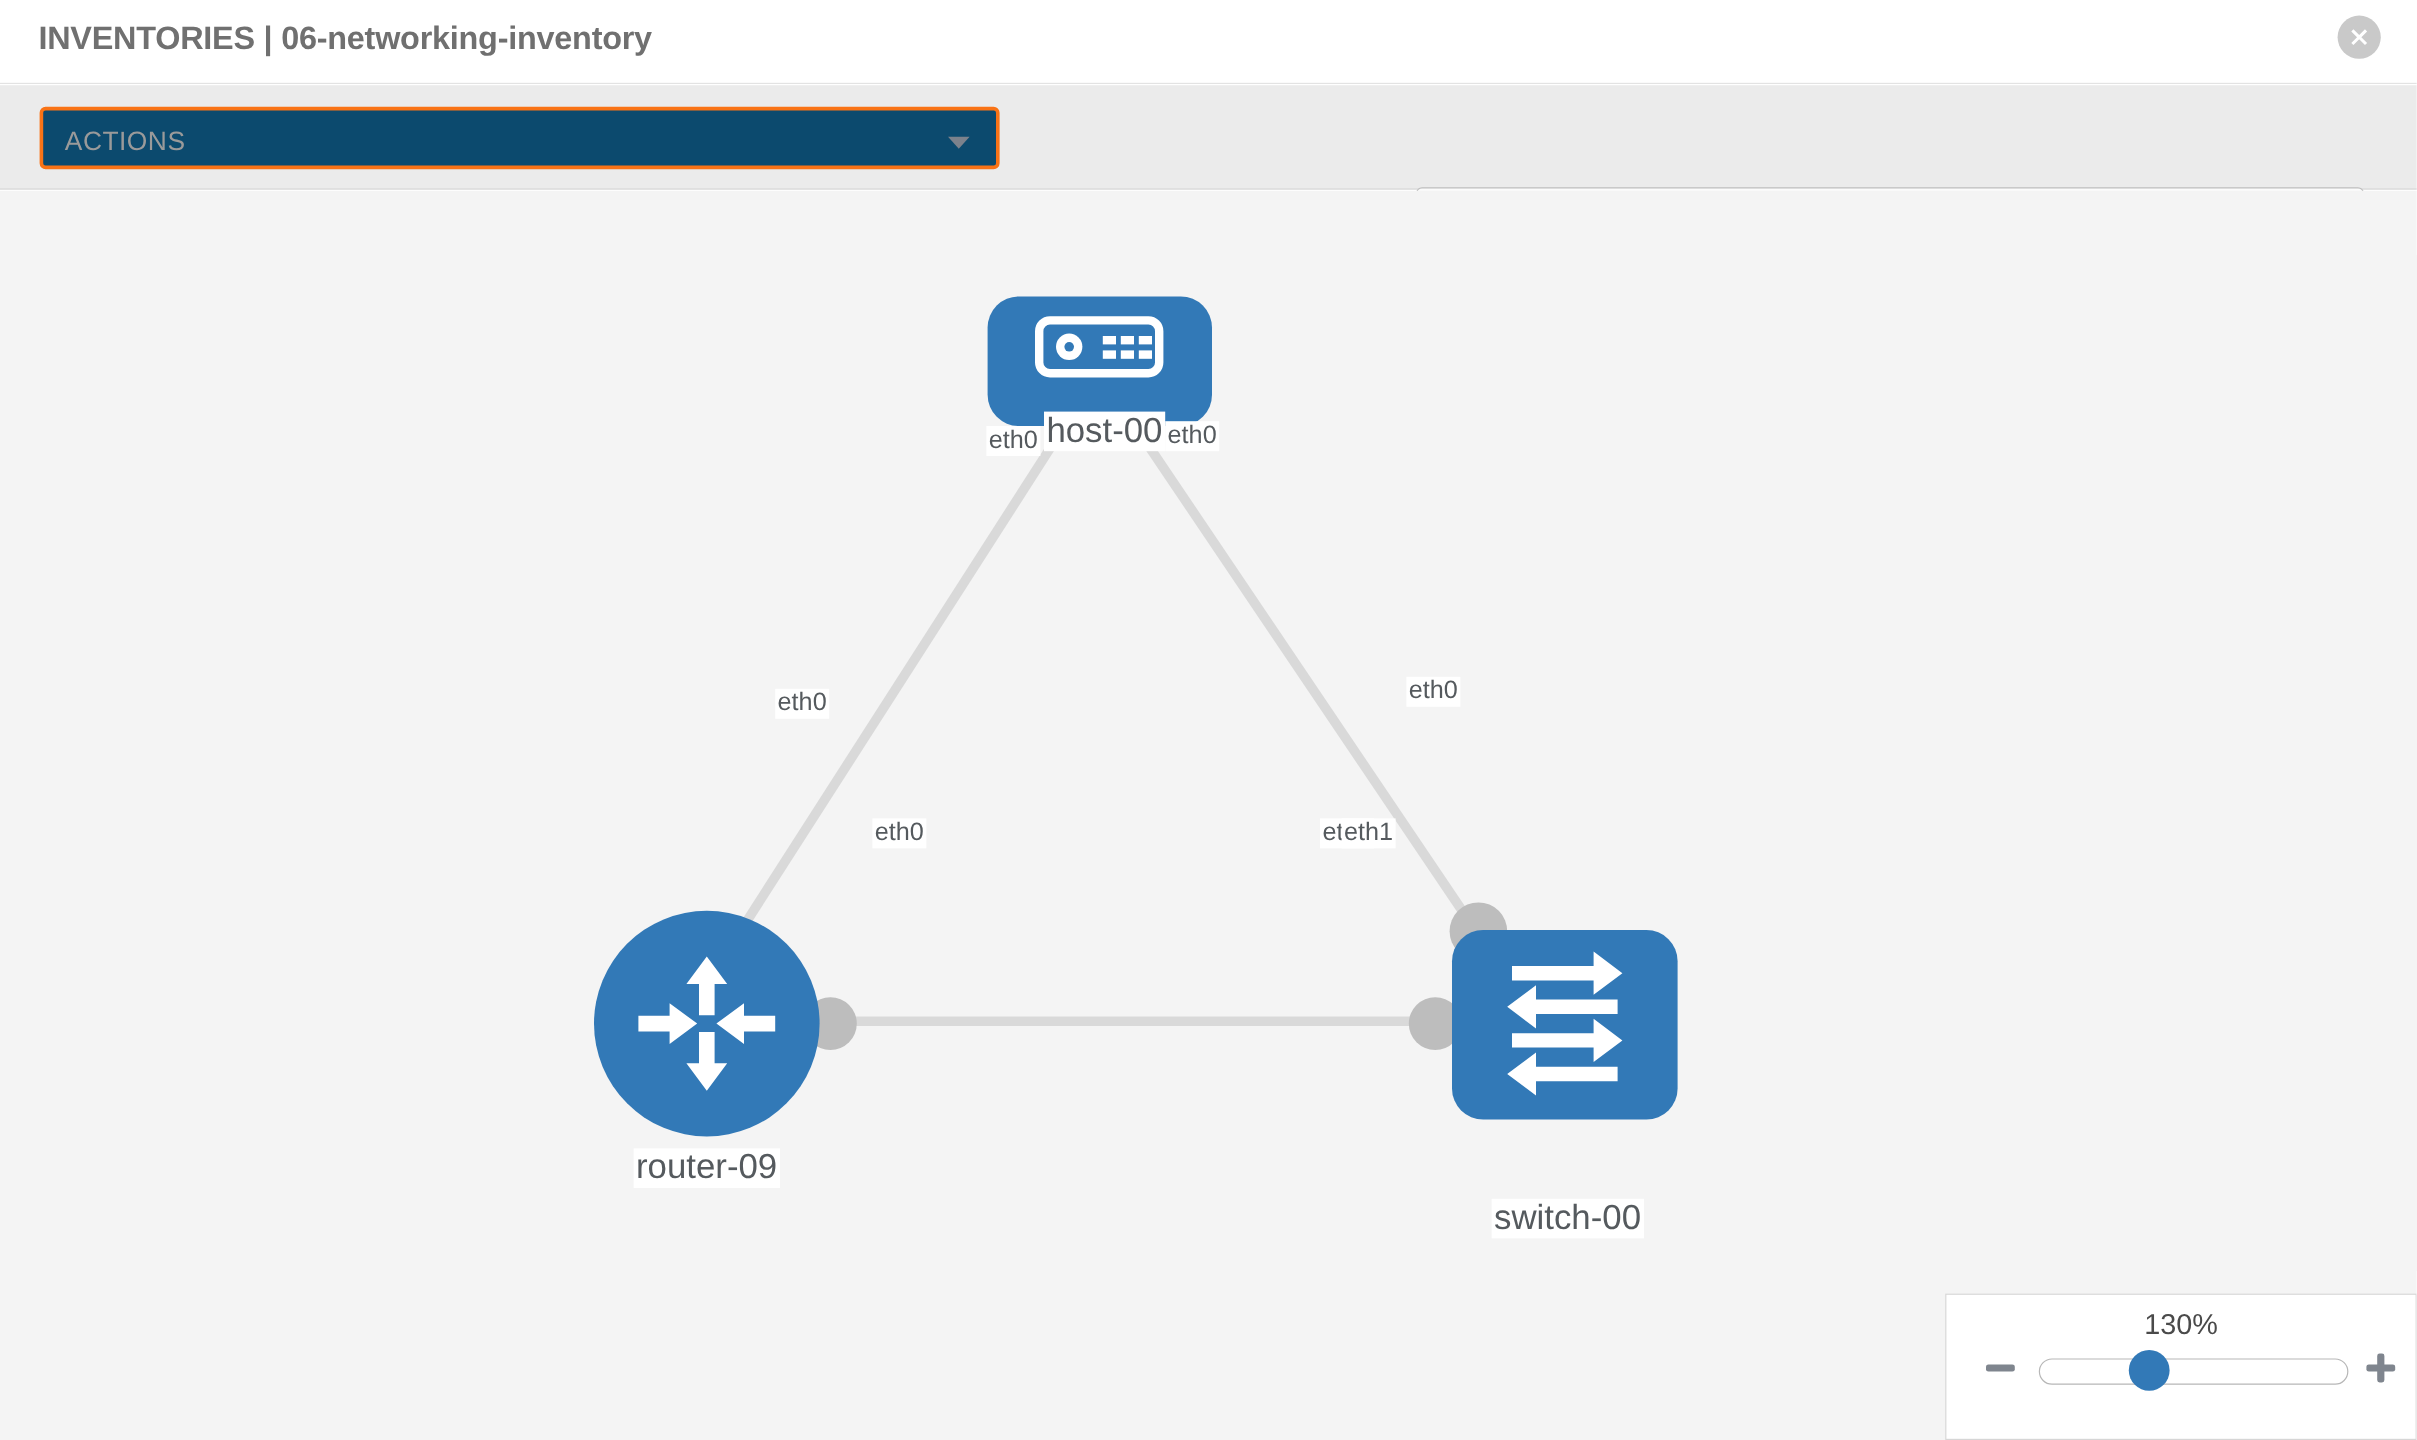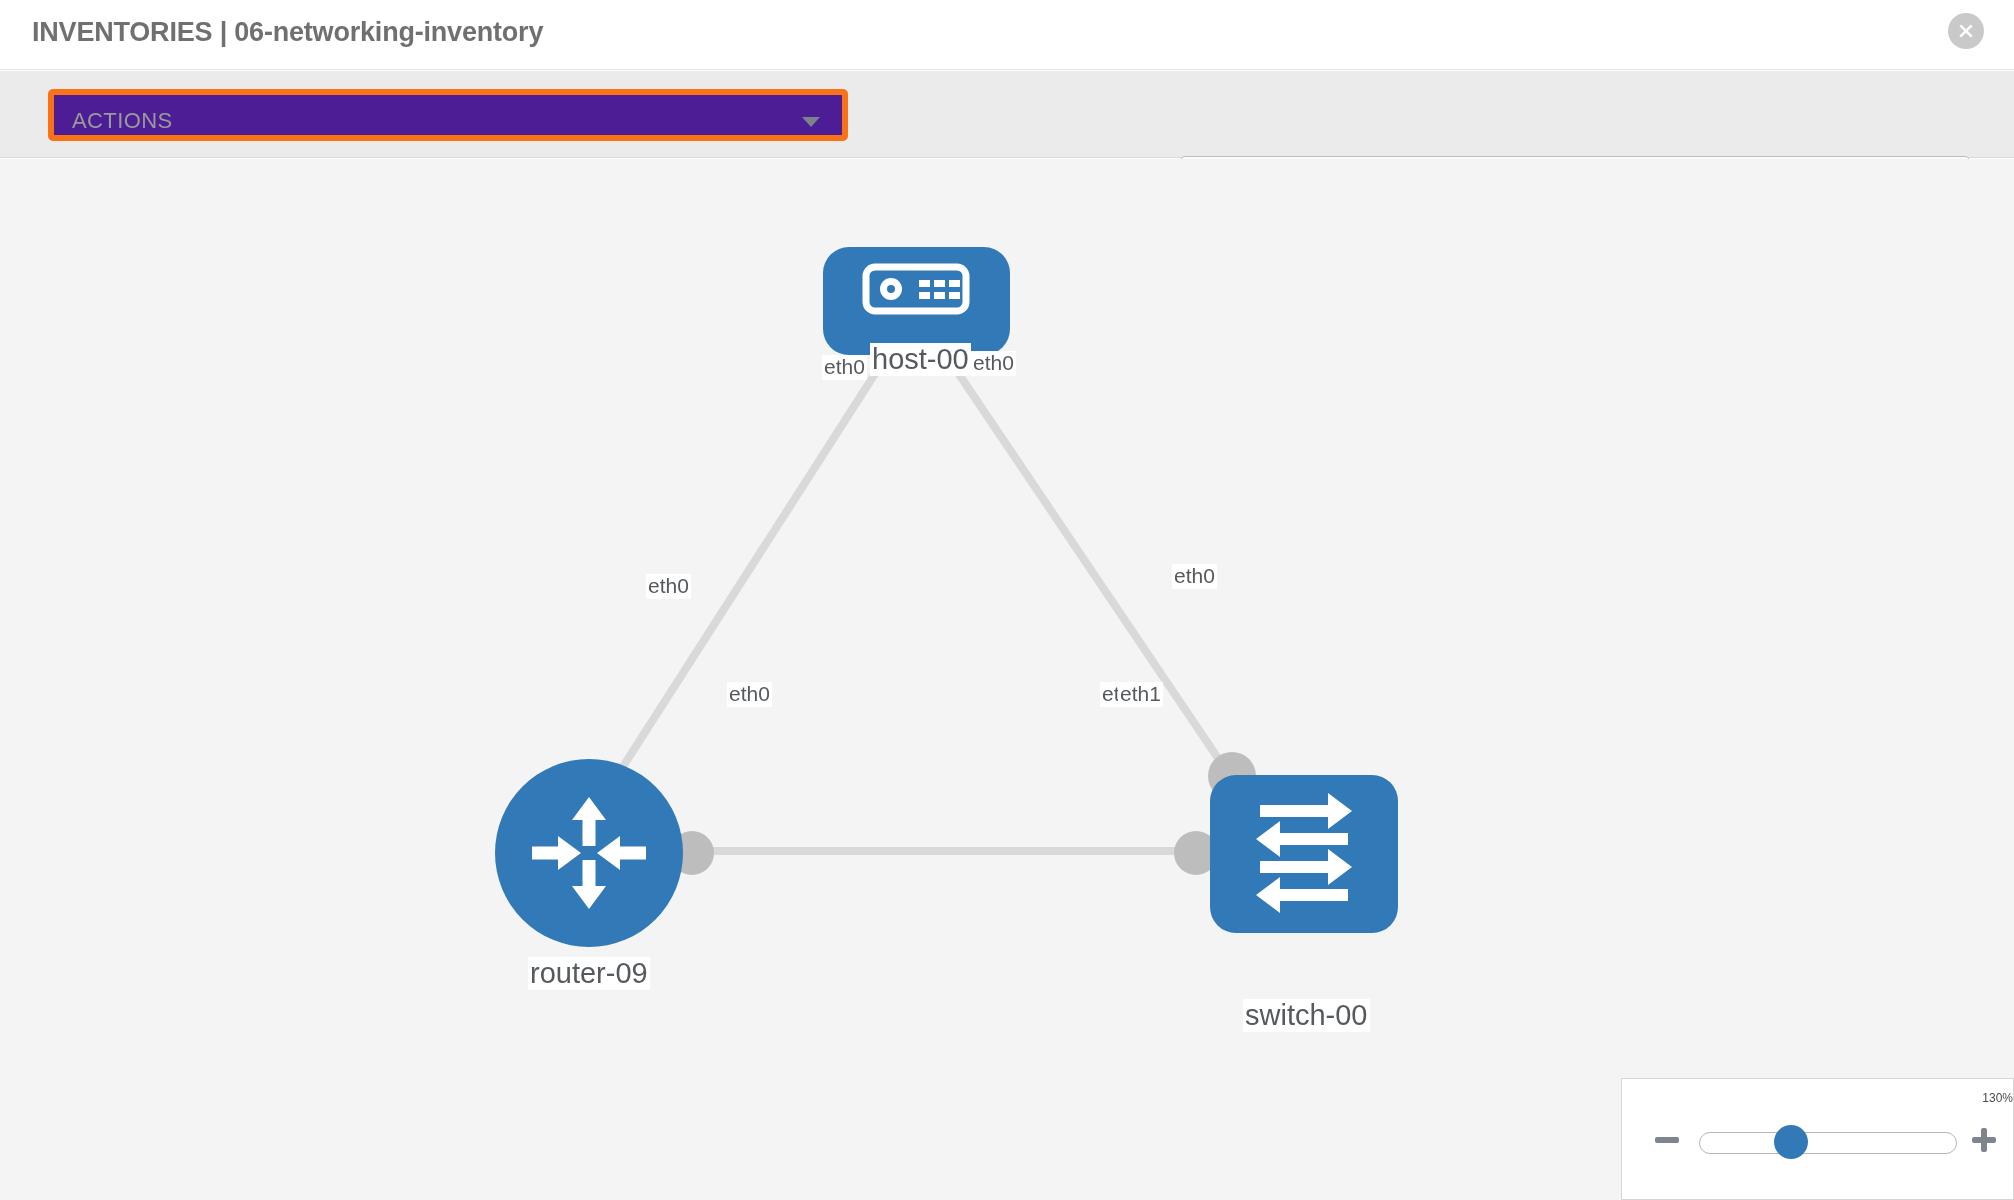--- a/index.html
+++ b/index.html
@@ -31,24 +31,24 @@
   }
   .close-btn svg { display: block; }
 
   
   .toolbar {
     position: absolute; left: 0; top: 71px; width: 2014px; height: 87px;
     background: #ebebeb;
     border-bottom: 1px solid #d8d8d8;
   }
   .actions-select {
-    position: absolute; left: 48px; top: 18px;
+    position: absolute; left: 33px; top: 18px;
     width: 800px; height: 52px;
-    background: #4c1d95;
-    border: 6px solid #f97316; border-radius: 5px;
+    background: #0c4a6e;
+    border: 3px solid #f97316; border-radius: 5px;
     cursor: pointer;
   }
   .actions-label {
     position: absolute; left: 18px; top: 13px;
     font-size: 22px; color: #9a9a9a; letter-spacing: 0.4px;
   }
   .caret {
     position: absolute; right: 22px; top: 22px;
     width: 0; height: 0;
     border-left: 9px solid transparent;
@@ -99,22 +99,22 @@
 
   
   .zoom-widget {
     position: absolute; left: 1621px; top: 1078px;
     width: 393px; height: 122px;
     background: #ffffff;
     border: 1px solid #d6d6d6;
   }
   .zoom-pct {
     position: absolute; left: 0; right: 0; top: 12px;
-    text-align: right;
-    font-size: 12px; color: #4a4a4a;
+    text-align: center;
+    font-size: 24px; color: #4a4a4a;
   }
   .zoom-minus, .zoom-plus {
     position: absolute; top: 46px;
     color: #7f858e; cursor: pointer;
     width: 30px; height: 30px;
   }
   .zoom-minus { left: 30px; }
   .zoom-plus  { right: 14px; }
   .zoom-track {
     position: absolute; left: 77px; top: 53px;

